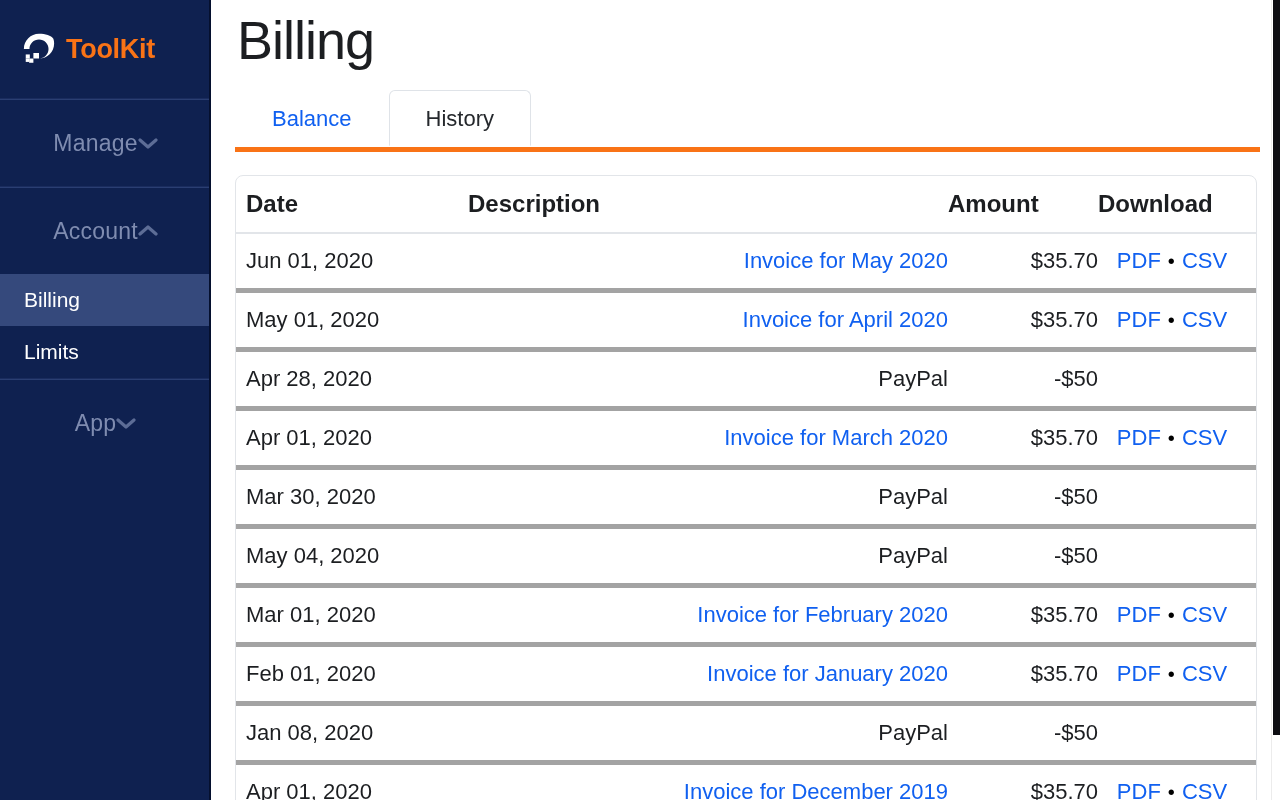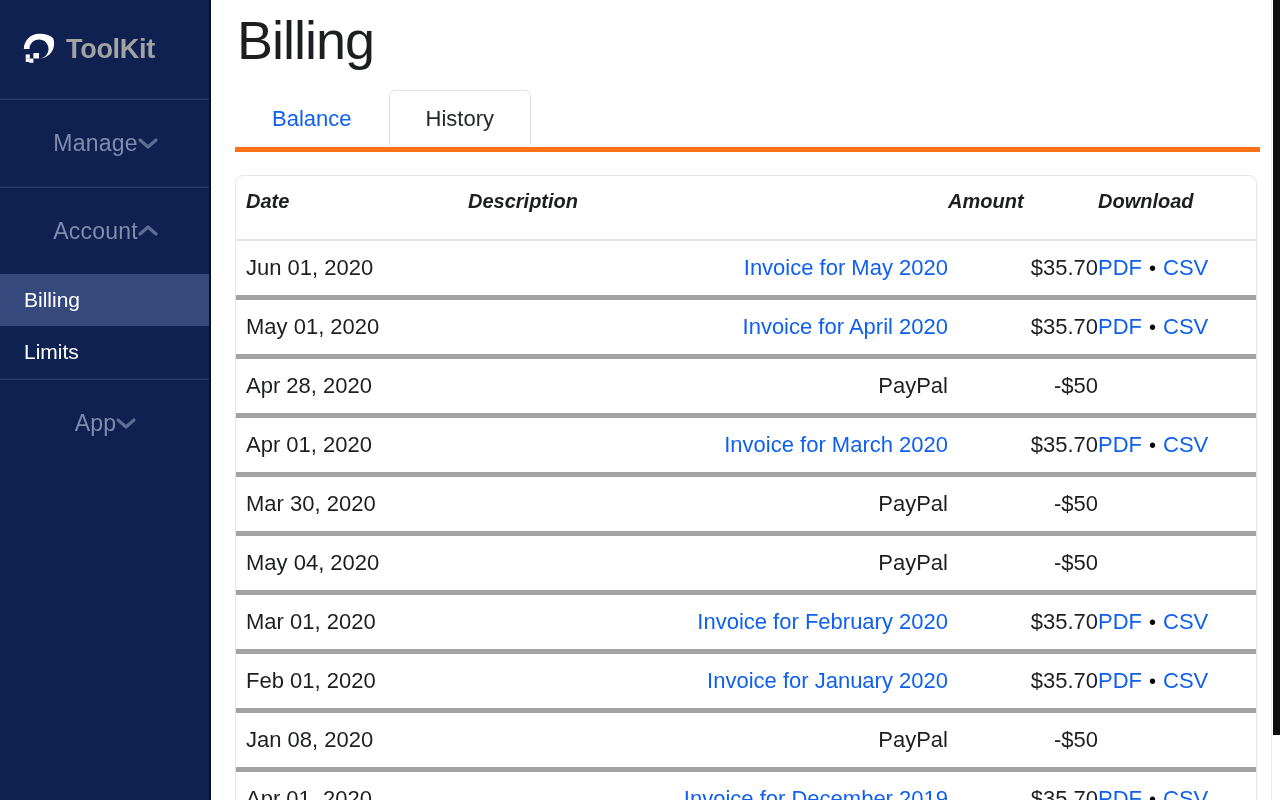--- a/index.html
+++ b/index.html
@@ -40,21 +40,21 @@
     box-sizing: border-box;
   }
   .brand-logo {
     width: 34px;
     height: 34px;
     flex: 0 0 34px;
     margin-right: 10px;
     display: block;
   }
   .brand-name {
-    color: #a3a3a3;
+    color: #f97316;
     font-size: 27px;
     font-weight: bold;
     letter-spacing: -0.3px;
     line-height: 1;
   }
 
   .nav-divider {
     height: 1px;
     background: #2a3e72;
     border-top: 1px solid #1a2c5e;
@@ -157,45 +157,44 @@
     box-sizing: border-box;
   }
 
   table.billing {
     width: 100%;
     border-collapse: collapse;
     table-layout: fixed;
   }
 
   table.billing th {
-    font-size: 20px;
+    font-size: 24px;
     font-weight: bold;
     color: #1c1e21;
-    padding: 14px 0 26px 0;
+    padding: 14px 0 14px 0;
     border-bottom: 2px solid #e2e5e9;
     text-align: left;
     box-sizing: border-box;
-    font-style: italic;
   }
   table.billing td {
     font-size: 22px;
     color: #1c1e21;
     padding: 14px 0 14px 0;
     border-bottom: 5px solid #a3a3a3;
     box-sizing: border-box;
     white-space: nowrap;
   }
   table.billing tr:last-child td {
     border-bottom: none;
   }
 
   .col-date   { width: 232px; padding-left: 10px !important; }
   .col-desc   { width: 480px; text-align: right; }
   .col-amount { width: 150px; text-align: right; }
-  .col-dl     { width: 160px; text-align: left; padding-right: 12px !important; }
+  .col-dl     { width: 160px; text-align: center; padding-right: 12px !important; }
 
   th.col-date   { padding-left: 10px !important; }
   th.col-amount { text-align: right; }
   th.col-dl     { text-align: right; padding-right: 12px !important; }
 
   .link {
     color: #1060f0;
     text-decoration: none;
     cursor: pointer;
   }

